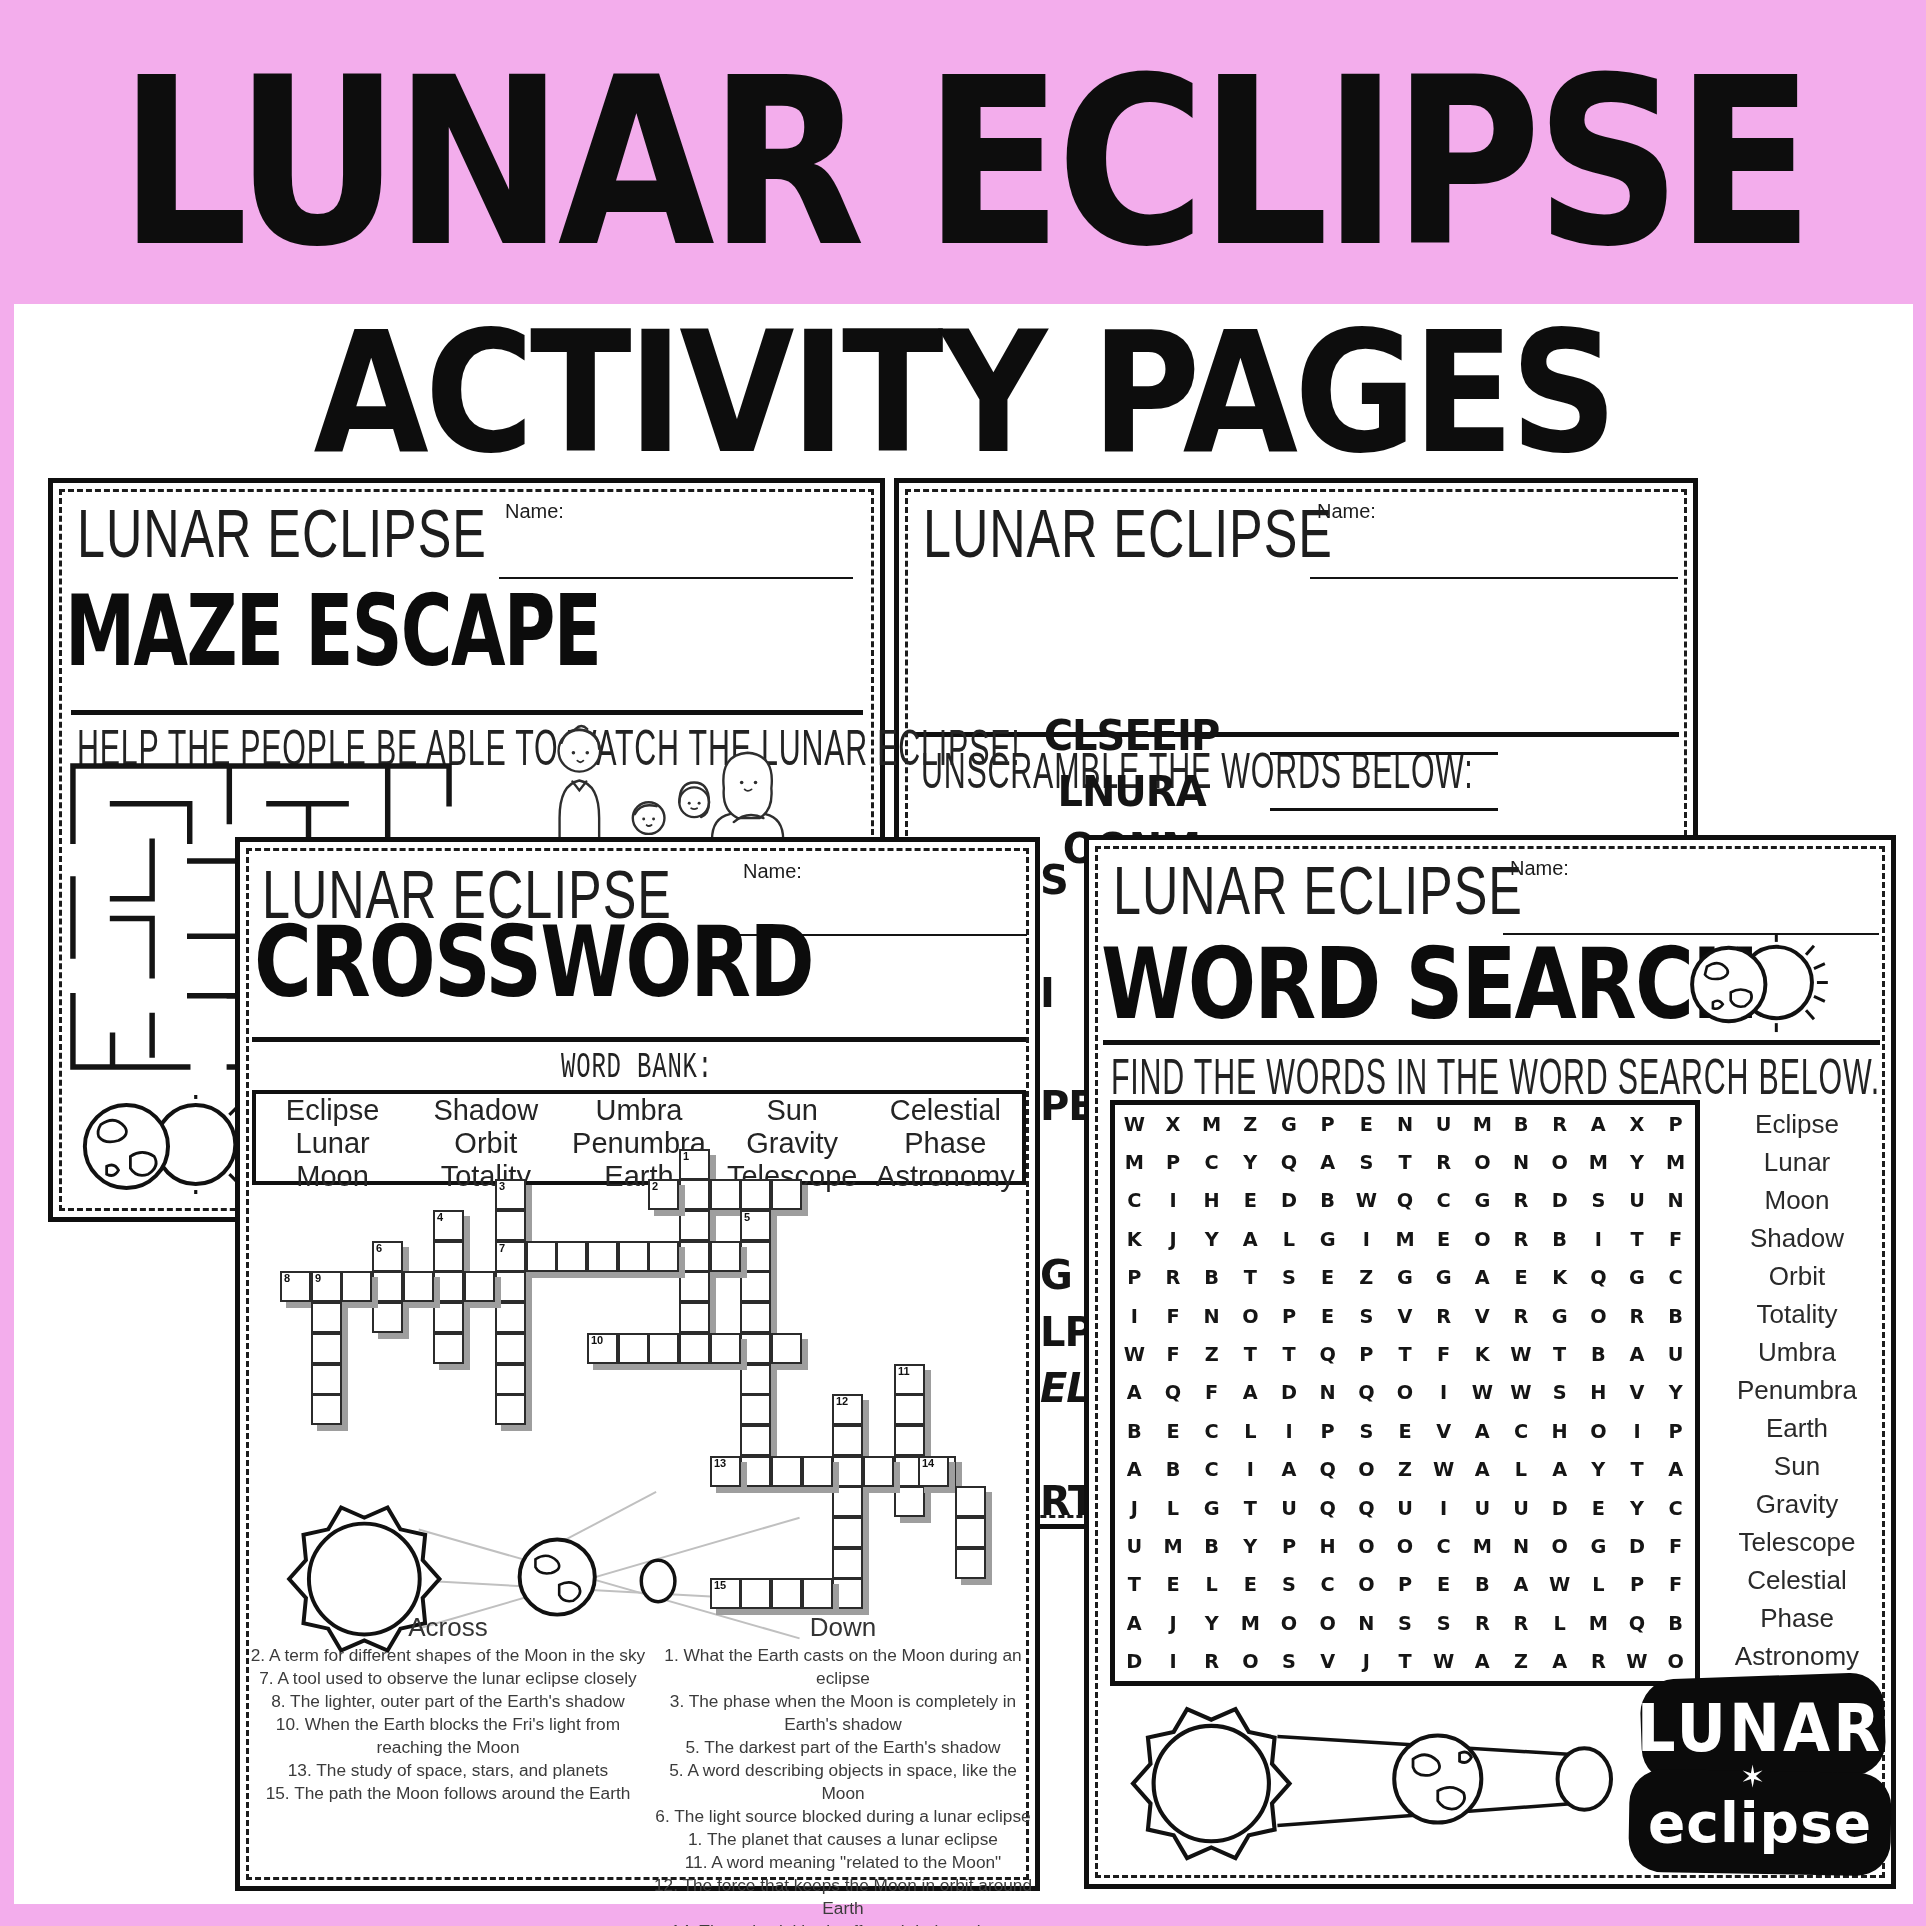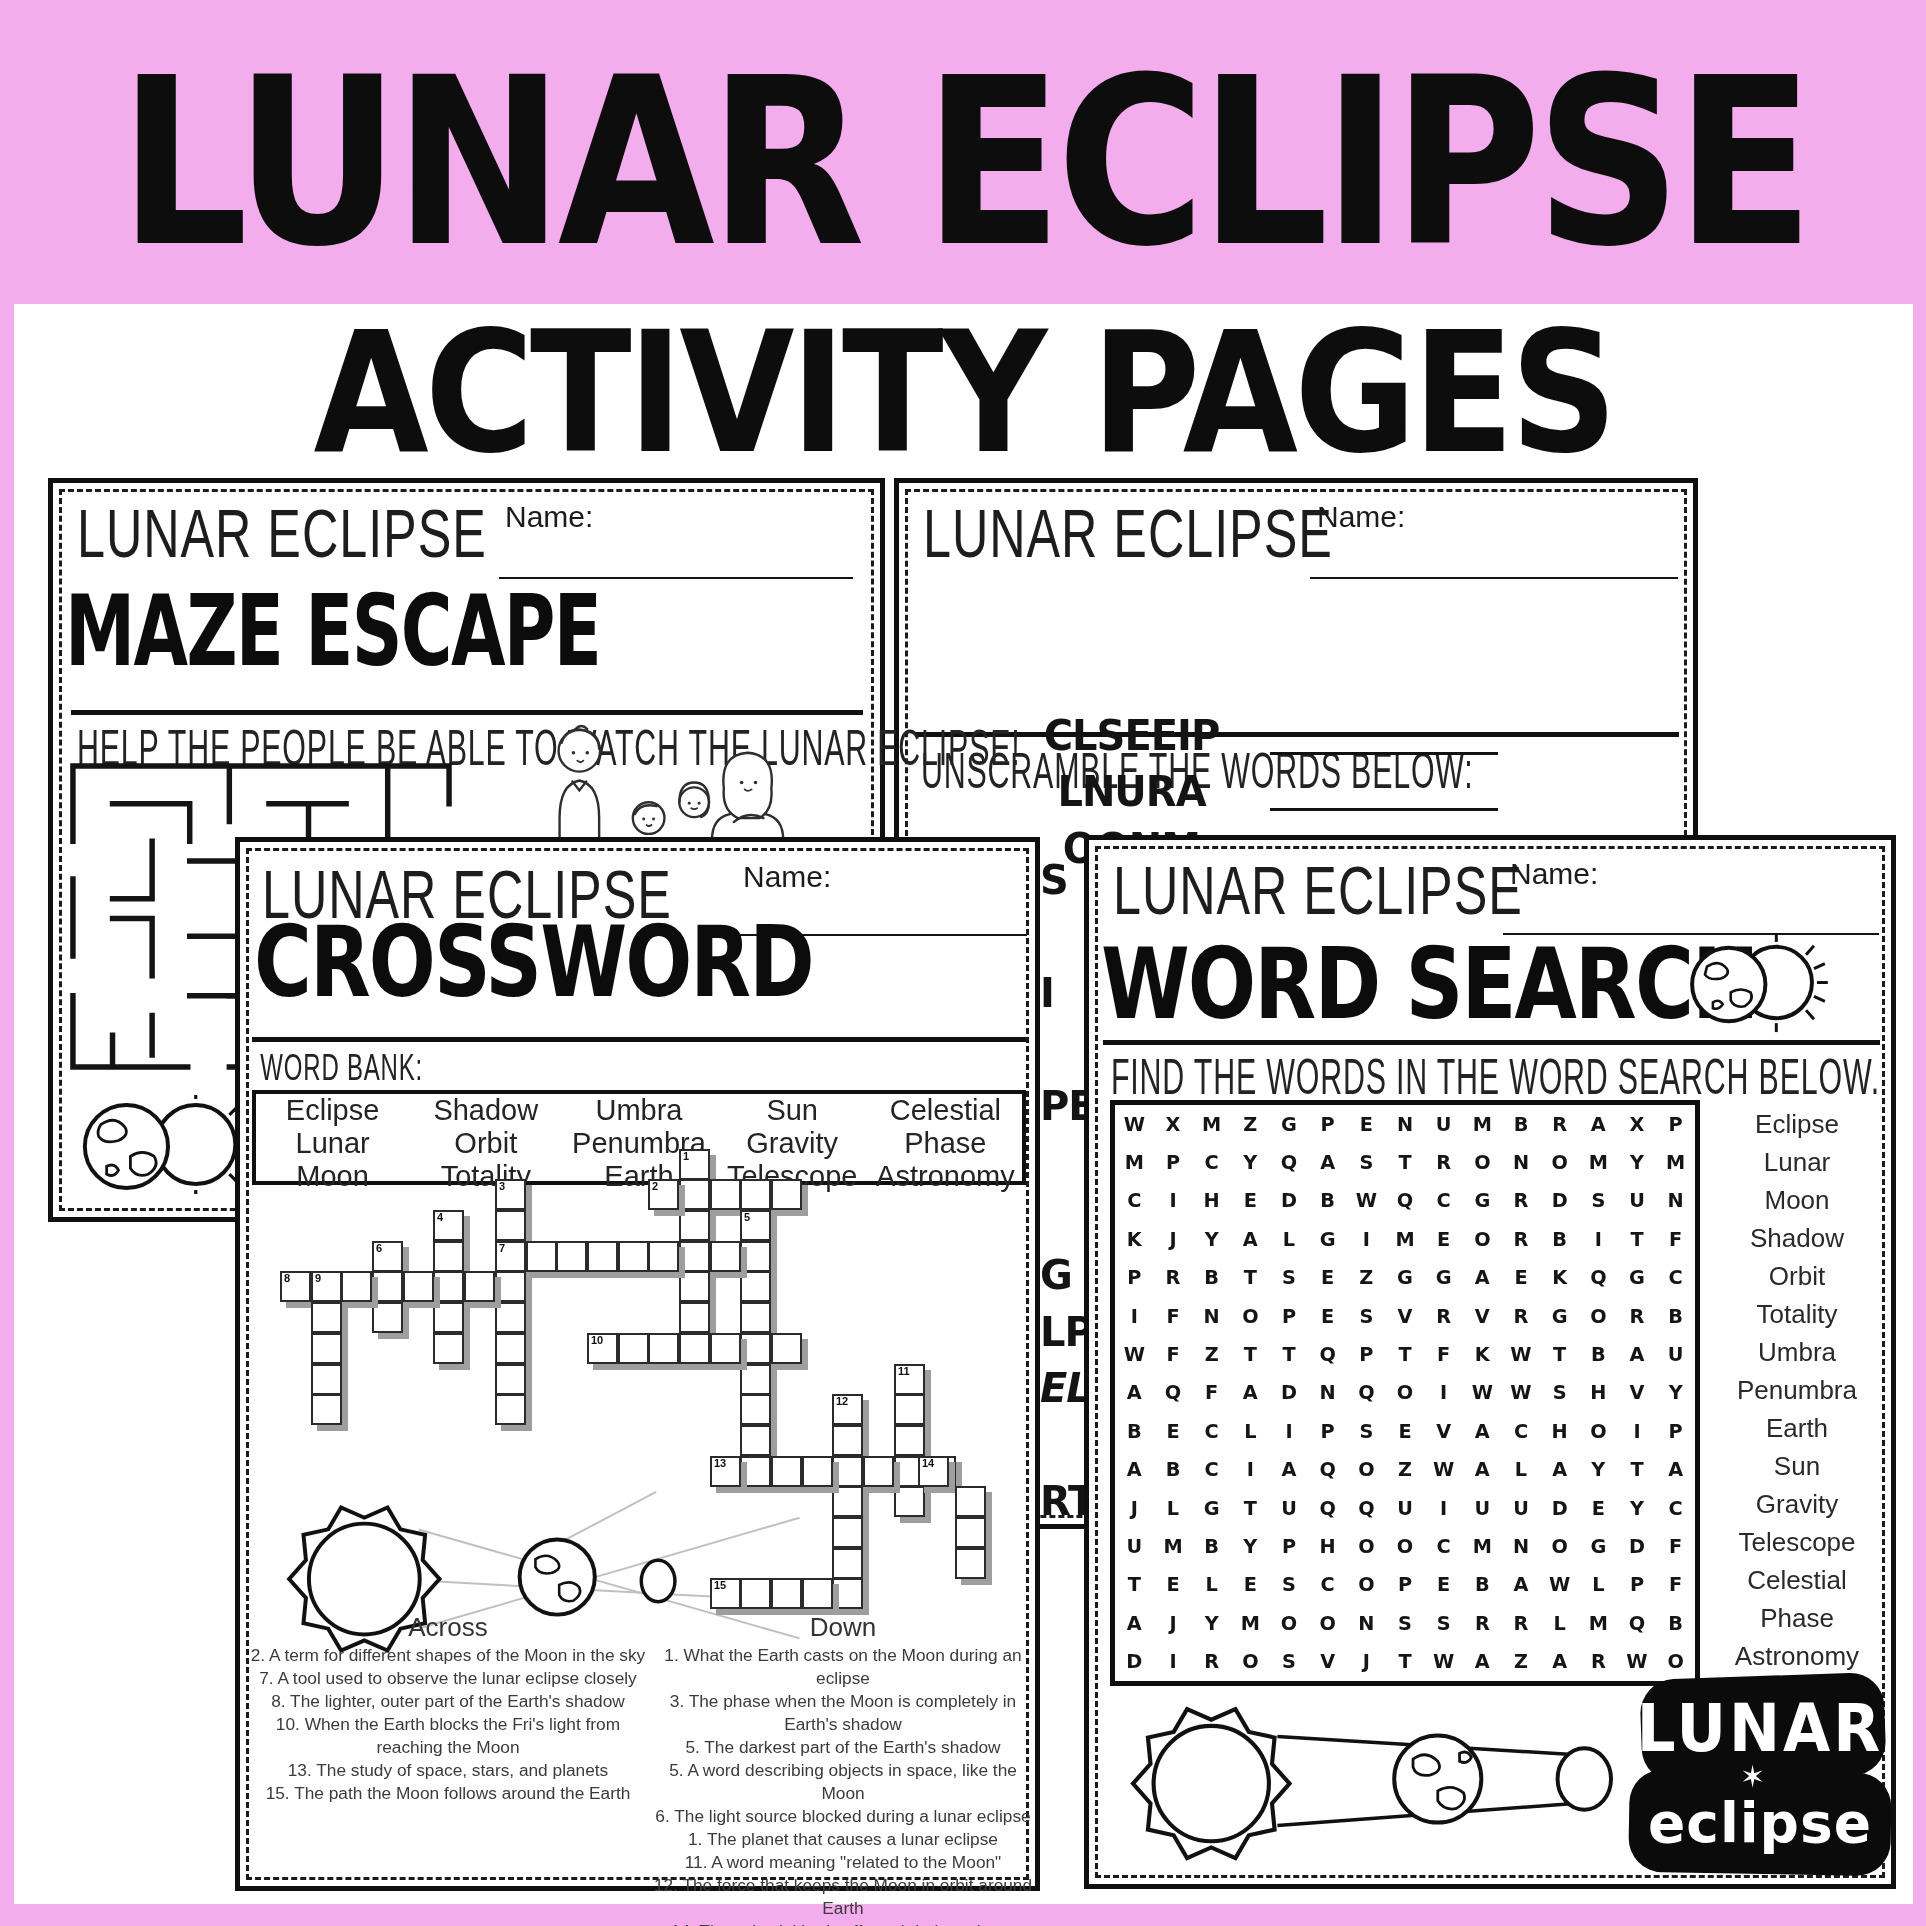--- a/index.html
+++ b/index.html
@@ -31,27 +31,27 @@
   .hdr{position:absolute;white-space:nowrap;}
   .hdr span{display:inline-block;font-weight:400;font-size:53px;letter-spacing:1px;color:#1d1d1d;
     transform:scale(0.95,1.3);transform-origin:0 0;white-space:nowrap;}
   .ptitle{position:absolute;white-space:nowrap;}
   .ptitle span{display:inline-block;font-family:"DejaVu Sans",sans-serif;font-weight:800;font-size:83px;
     letter-spacing:-2px;color:#0c0c0c;transform-origin:0 0;white-space:nowrap;}
   .t-maze span{transform:scale(0.85,1.18);}
   .t-uns span{transform:scale(0.88,1.18);}
   .t-cw span{transform:scale(0.95,1.18);}
   .t-ws span{transform:scale(0.97,1.18);}
-  .nameLbl{position:absolute;font-size:30px;color:#1c1c1c;}
+  .nameLbl{position:absolute;font-size:20px;color:#1c1c1c;}
   .nameLine{position:absolute;height:0;border-bottom:2.5px solid #141414;}
   .rule{position:absolute;height:5px;background:#101010;}
   .instr{position:absolute;white-space:nowrap;}
   .instr span{display:inline-block;font-weight:400;font-size:38px;letter-spacing:1px;color:#232323;
     transform:scale(0.8,1.3);transform-origin:0 0;white-space:nowrap;}
-  .wbLabel{position:absolute;left:0;width:100%;}
+  .wbLabel{position:absolute;left:0;width:100%;text-align:center;font-family:Liberation Mono, monospace;}
   .wbLabel span{display:inline-block;font-weight:400;font-size:30px;letter-spacing:1px;color:#222;
     transform:scale(0.8,1.25);transform-origin:center top;white-space:nowrap;}
   
   .us-row{position:absolute;left:94px;width:505px;display:flex;align-items:flex-end;margin-top:26px;}
   .us-word{display:inline-block;width:277px;text-align:center;font-family:"DejaVu Sans",sans-serif;
     font-weight:800;font-size:40px;letter-spacing:-1px;transform:scaleY(1.08);transform-origin:center bottom;}
   .us-line{flex:1;border-bottom:3.5px solid #111;height:0;margin-bottom:5px;}
   .us-frag{position:absolute;left:141px;font-family:"DejaVu Sans",sans-serif;font-weight:800;font-size:40px;letter-spacing:-1px;}
   
   .bank-box{position:absolute;border:4.5px solid #101010;box-sizing:border-box;background:#fff;

